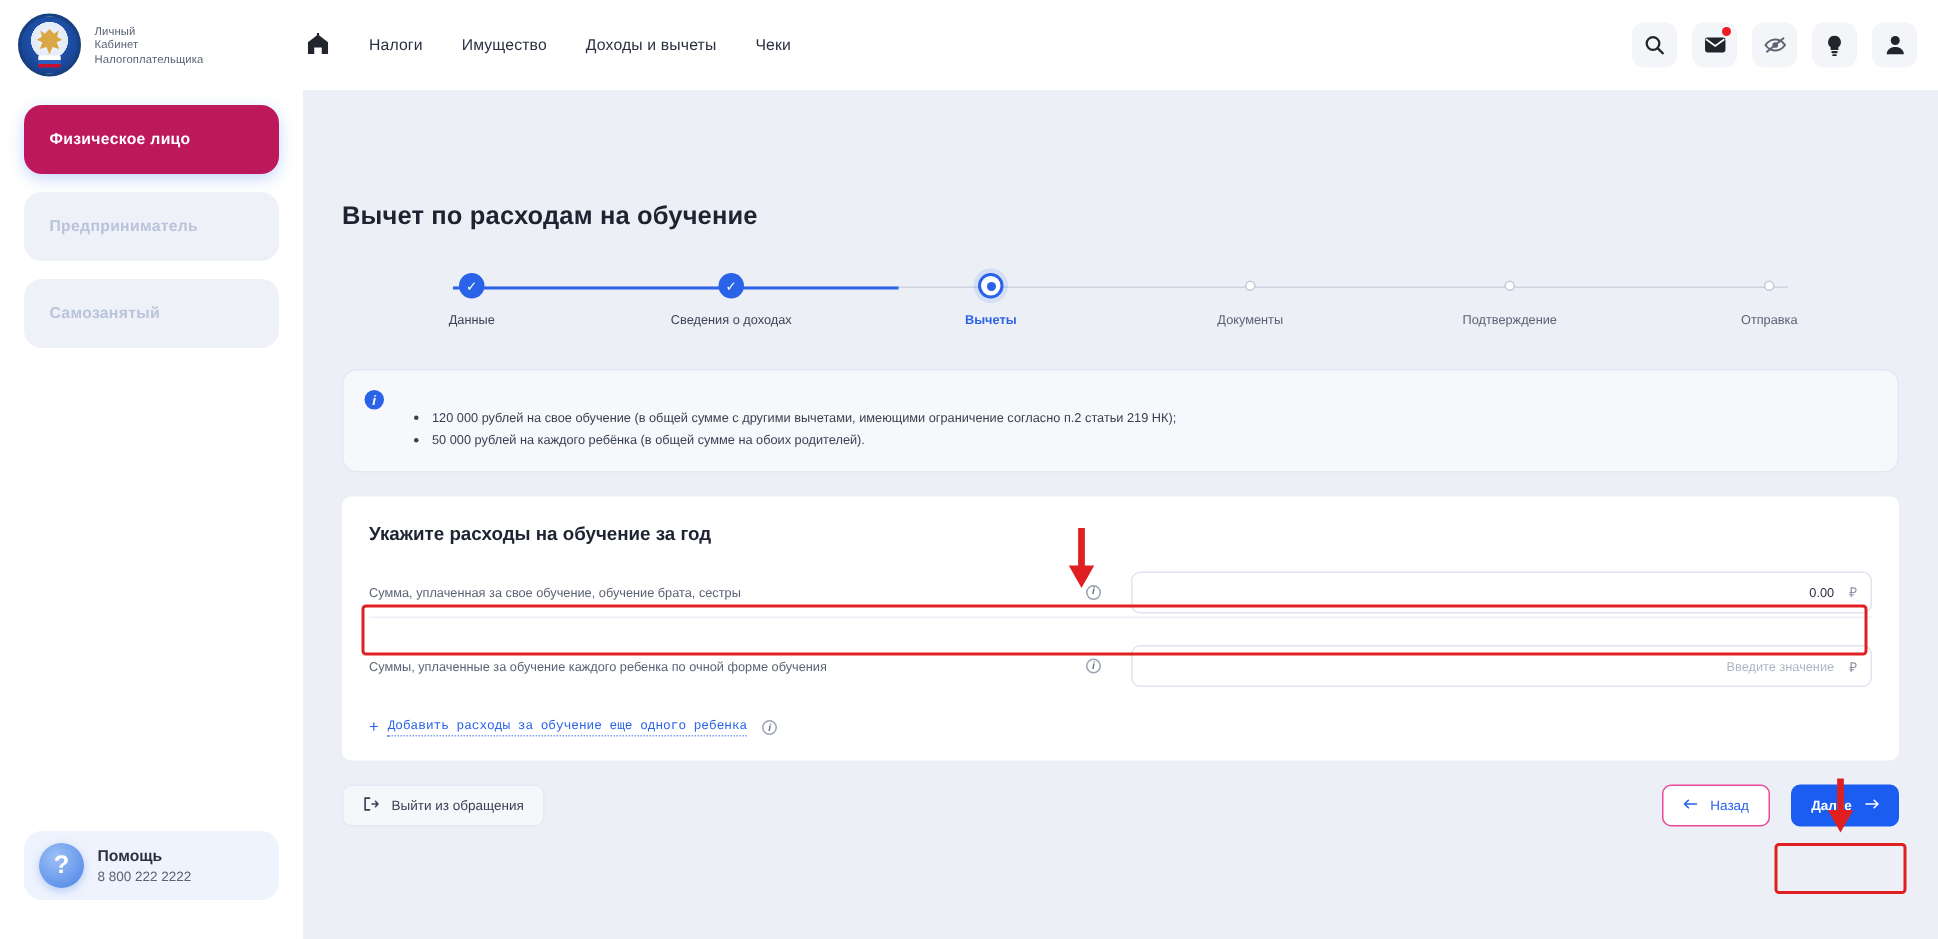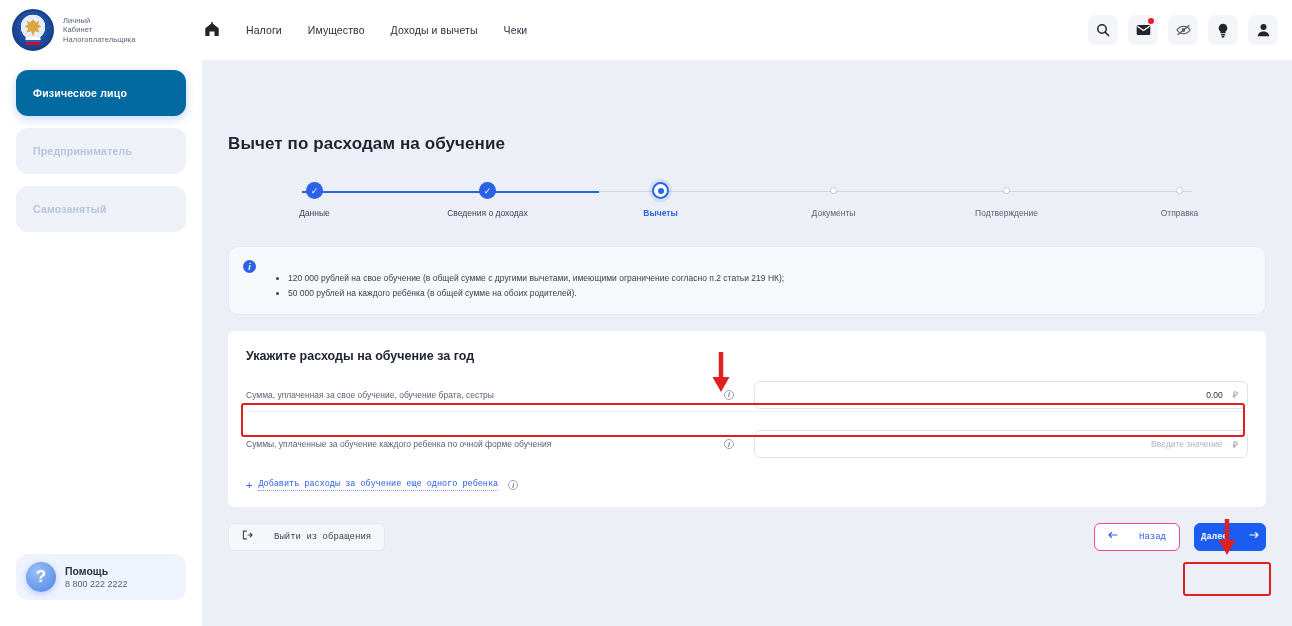--- a/index.html
+++ b/index.html
@@ -85,21 +85,21 @@
     padding: 10px 16px 0 16px;
     z-index: 4;
   }
   .side-item {
     height: 46px; border-radius: 12px;
     display: flex; align-items: center;
     padding-left: 17px;
     font-size: 10.5px; font-weight: bold; letter-spacing: .2px;
     margin-bottom: 12px; cursor: pointer;
   }
-  .side-item.active { background: #0369a1; color: #ffffff; box-shadow: 0 3px 10px rgba(26,93,240,.25); }
+  .side-item.active { background: #be185d; color: #ffffff; box-shadow: 0 3px 10px rgba(26,93,240,.25); }
   .side-item.muted { background: #eef1f8; color: #b9c4da; }
 
   .help-widget {
     position: absolute; left: 16px; bottom: 12px;
     width: 170px; height: 46px;
     border-radius: 12px; background: #eef3fd;
     display: flex; align-items: center; padding-left: 10px;
   }
   .help-circle {
     width: 30px; height: 30px; border-radius: 50%;
@@ -215,23 +215,22 @@
     margin-top: 18px; display: inline-flex; align-items: center; gap: 6px;
     font-size: 8.5px; color: #2a62e8; cursor: pointer;
   }
   .add-link .txt { border-bottom: 1px dotted #7fa0ef; padding-bottom: 1px; font-family: Liberation Mono, monospace; }
   .plus { font-size: 11px; line-height: 1; }
 
   
   .actions { margin-top: 16px; display: flex; align-items: center; }
   .btn {
     height: 28px; border-radius: 6px; display: inline-flex; align-items: center;
-    justify-content: center; gap: 21px; font-size: 9px; cursor: pointer; padding: 0 13px;
+    justify-content: center; gap: 8px; font-size: 9px; cursor: pointer; padding: 0 13px;
     white-space: nowrap;
-    font-family: Liberation Mono, monospace;
   }
   .btn-ghost { background: #f5f7fb; border: 1px solid #e4e8f1; color: #3b4254; }
   .btn-outline { background: #ffffff; border: 1px solid #ec4899; color: #2a62e8; }
   .btn-primary { background: #1a5df0; color: #ffffff; border: 1px solid #1a5df0; font-weight: bold; }
   .spacer { flex: 1; }
   .btn-group { display: flex; align-items: center; gap: 14px; }
 
   
   .anno { position: absolute; pointer-events: none; z-index: 9; }
   .anno-box { border: 2.5px solid #e02020; border-radius: 3px; }

